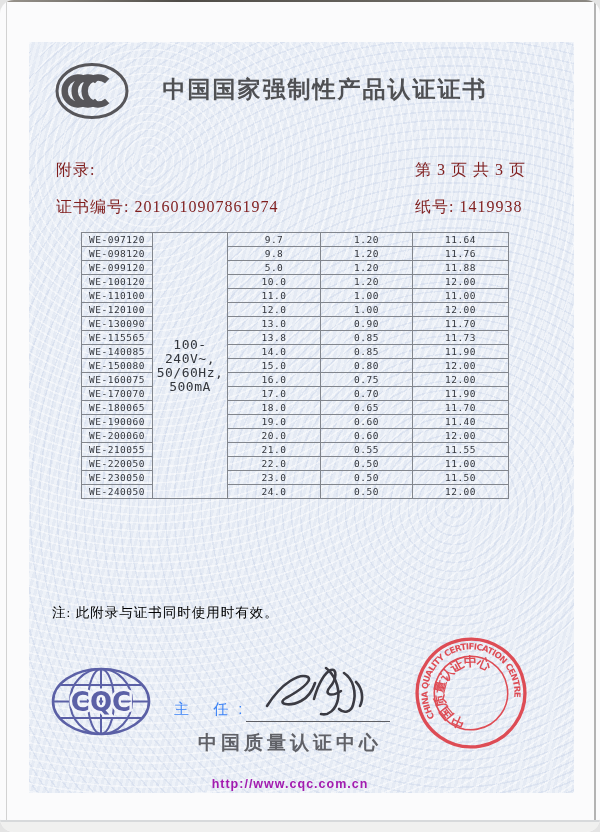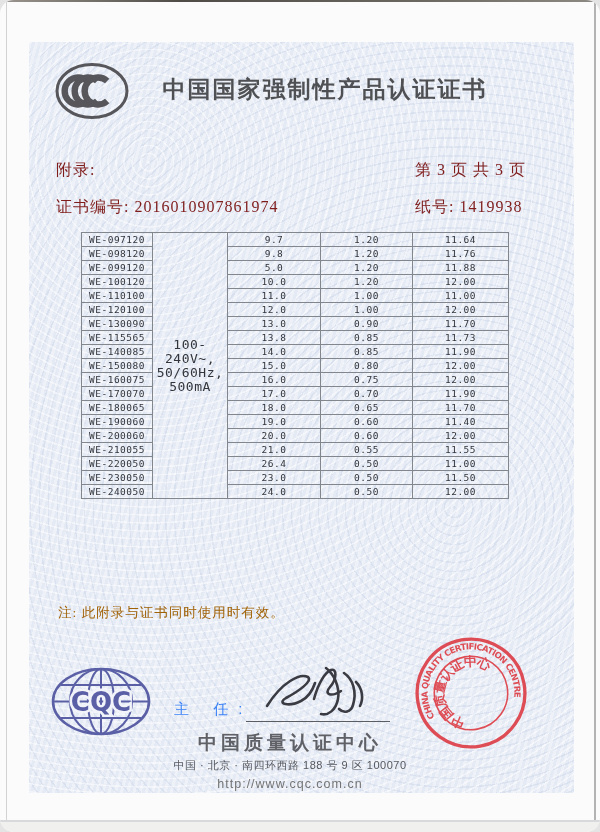--- a/index.html
+++ b/index.html
@@ -50,35 +50,35 @@
     font-family:"DejaVu Sans Mono","Liberation Mono",monospace;
     font-size:9.5px;color:#32353b;letter-spacing:0.5px;
   }
   td.c-spec{
     font-family:"DejaVu Sans","Liberation Sans",sans-serif;
     letter-spacing:0;padding-bottom:54px;
   }
   .spec-lines div{line-height:14px;font-size:13px;}
 
   
-  .note{position:absolute;left:58px;top:604px;color:#a16207;font-size:13.5px;
+  .note{position:absolute;left:52px;top:604px;color:#000000;font-size:13.5px;
     font-family:"Liberation Serif","DejaVu Serif",serif;letter-spacing:1px;}
 
   
   .cqc-logo{position:absolute;left:50px;top:666px;width:102px;height:71px;}
   .director{position:absolute;left:174px;top:700px;font-size:15px;color:#3b82f6;
     letter-spacing:10px;font-family:"Liberation Sans",sans-serif;}
   .signature{position:absolute;left:262px;top:664px;width:112px;height:58px;}
   .sig-line{position:absolute;left:246px;top:721px;width:144px;height:1px;background:#5c5d63;}
   .org-name{position:absolute;left:140px;top:730px;width:300px;text-align:center;
     font-size:19px;font-weight:bold;letter-spacing:4px;color:#606167;}
   .address{position:absolute;left:140px;top:758px;width:300px;text-align:center;
     font-size:11px;color:#55575e;letter-spacing:0.5px;}
   .site-url{position:absolute;left:140px;top:777px;width:300px;text-align:center;
-    font-size:12.5px;font-weight:normal;color:#737373;letter-spacing:1px;}
+    font-size:12.5px;font-weight:bold;color:#a21caf;letter-spacing:1px;}
 
   
   .stamp{position:absolute;left:406px;top:628px;width:130px;height:130px;opacity:.92;}
 </style>
 </head>
 <body>
 
 <div id="scan">
 
   <div class="guilloche"></div>
@@ -205,21 +205,21 @@
             <td>12.00</td>
           </tr>
           <tr>
             <td>WE-210055</td>
             <td>21.0</td>
             <td>0.55</td>
             <td>11.55</td>
           </tr>
           <tr>
             <td>WE-220050</td>
-            <td>26.4</td>
+            <td>22.0</td>
             <td>0.50</td>
             <td>11.00</td>
           </tr>
           <tr>
             <td>WE-230050</td>
             <td>23.0</td>
             <td>0.50</td>
             <td>11.50</td>
           </tr>
           <tr>
@@ -254,21 +254,20 @@
       <path d="M5,42 C20,18 38,9 46,13 C51,17 37,27 24,34 C14,40 27,43 39,37 C47,33 51,25 53,19"></path>
       <path d="M52,35 C56,20 63,8 69,6 C75,4 75,15 68,23 C61,31 70,33 79,27"></path>
       <path d="M64,4 C72,10 78,23 76,35 C74,46 66,52 59,50"></path>
       <path d="M82,9 C91,15 95,28 91,41 C89,48 82,50 77,45"></path>
       <path d="M94,18 C100,24 102,34 98,42"></path>
     </g>
   </svg>
   <div class="sig-line"></div>
 
   <div class="org-name">中国质量认证中心</div>
-  <div class="address">中国 · 北京 · 南四环西路 188 号 9 区 100070</div>
   <div class="site-url">http://www.cqc.com.cn</div>
 
   <svg class="stamp" viewBox="0 0 140 140">
     <defs>
       <path id="ringPath" d="M27.2,88.8 A47,47 0 0 1 70,23 A47,47 0 0 1 112.8,88.8"></path>
       <path id="innerPath" d="M45.6,86.5 A28,28 0 0 1 70,42 A28,28 0 0 1 94.4,86.5"></path>
     </defs>
     <g transform="rotate(-10 70 70)">
       <circle cx="70" cy="70" r="58" fill="none" stroke="#dd3f48" stroke-width="3.6"></circle>
       <circle cx="70" cy="70" r="39.5" fill="none" stroke="#dd3f48" stroke-width="1.7"></circle>

